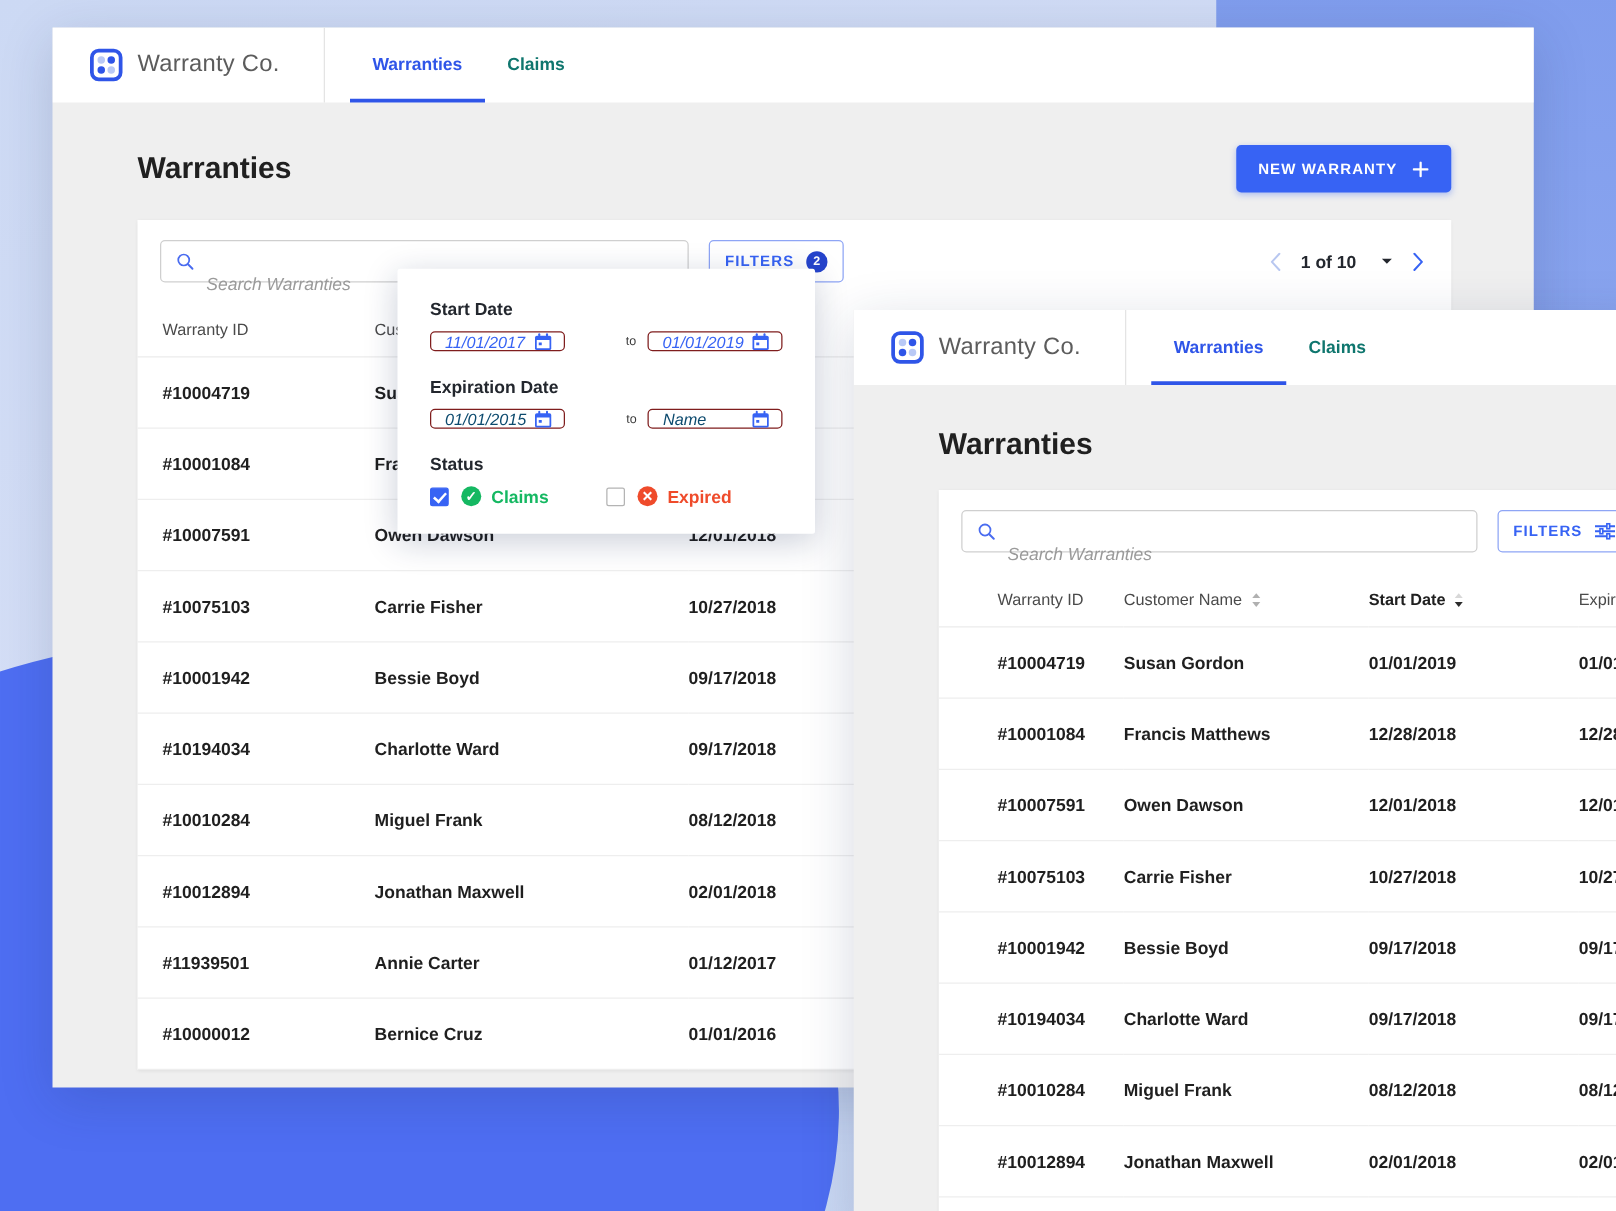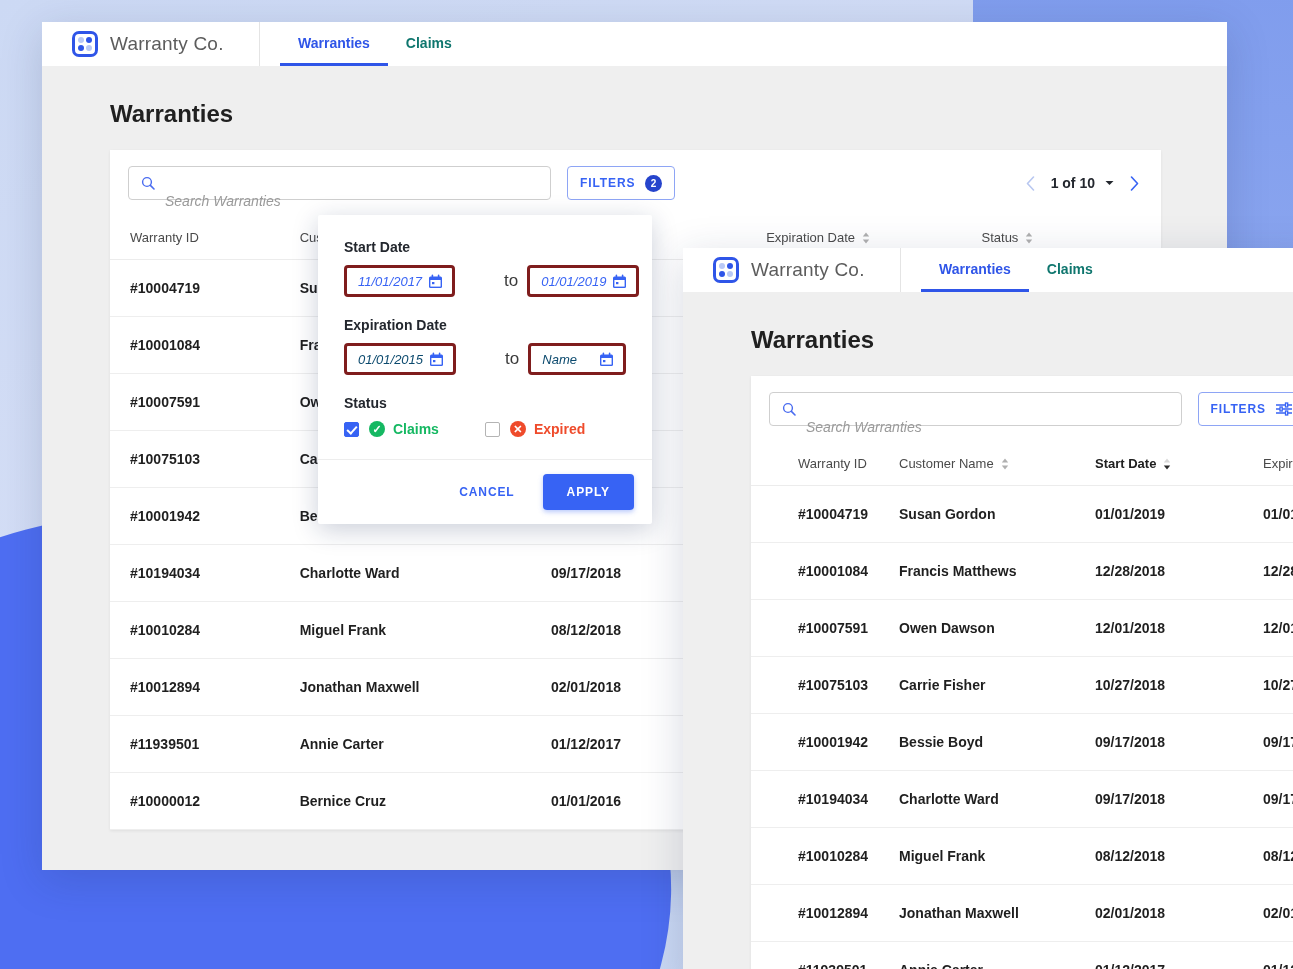--- a/index.html
+++ b/index.html
@@ -38,21 +38,21 @@
   
   .window {
     position: absolute;
     background: #efefef;
     box-shadow: 0 10px 40px rgba(30,45,90,.18);
     overflow: hidden;
   }
   .win-back { left: 42px; top: 22px; width: 1185px; height: 848px; z-index: 2; }
   .win-front { left: 683px; top: 248px; width: 640px; height: 740px; z-index: 4; }
 
-  .topbar { display: flex; background: #fff; height: 44px; align-items: stretch; }
+  .topbar { display: flex; background: #fff; height: 60px; align-items: stretch; }
   .brand {
     display: flex; align-items: center; gap: 12px;
     padding: 0 28px 0 30px;
     border-right: 1px solid #e4e4e4;
     min-width: 218px;
   }
   .logo-mark {
     width: 26px; height: 26px; border-radius: 7px;
     border: 3px solid #2f55e8; background: #fff;
     position: relative; flex: none;
@@ -110,21 +110,21 @@
     height: 34px; padding: 0 12px; cursor: pointer;
     font-family: "Liberation Sans", sans-serif;
   }
   .badge {
     width: 17px; height: 17px; border-radius: 50%;
     background: #2644cc; color: #fff; font-size: 10px; font-weight: bold;
     display: inline-flex; align-items: center; justify-content: center;
   }
 
   .pager { margin-left: auto; display: flex; align-items: center; gap: 16px; padding-right: 4px; }
-  .pager-label { font-size: 14px; font-weight: bold; color: #23272e; display: flex; align-items: center; gap: 10px; cursor: pointer; }
+  .pager-label { font-size: 14px; font-weight: bold; color: #23272e; display: flex; align-items: center; gap: 20px; cursor: pointer; }
   .chev { cursor: pointer; display: flex; }
 
   
   table { width: 100%; border-collapse: collapse; table-layout: fixed; }
   th {
     font-size: 13px; color: #4a4a4a; font-weight: normal; text-align: left;
     padding: 14px 0 14px 0; border-bottom: 1px solid #ececec;
     white-space: nowrap;
   }
   th .sortwrap { display: inline-flex; align-items: center; gap: 7px; cursor: pointer; }
@@ -144,26 +144,26 @@
   .popover {
     position: absolute; left: 318px; top: 215px; width: 334px;
     background: #fff; z-index: 6;
     box-shadow: 0 6px 26px rgba(20,35,80,.22);
     border-radius: 2px;
   }
   .pop-body { padding: 24px 26px 22px 26px; }
   .pop-label { font-size: 14px; color: #23272e; font-weight: 600; margin-bottom: 10px; }
   .daterow { display: flex; align-items: center; gap: 9px; margin-bottom: 20px; }
   .datefield {
-    flex: 1; display: flex; align-items: center; border: 3px solid #7f1d1d;
-    border-radius: 4px; height: 32px; padding: 0 9px 0 11px; gap: 6px;
+    flex: 1; display: flex; align-items: center; border: 1px solid #7f1d1d;
+    border-radius: 4px; height: 16px; padding: 0 9px 0 11px; gap: 6px;
   }
   .datefield span.val { flex: 1; font-size: 13px; font-style: italic; color: #3763f4; }
   .datefield span.val.ph { color: #0c4a6e; }
-  .to { font-size: 17px; color: #3a3a3a; margin-left: 40px; }
+  .to { font-size: 10px; color: #3a3a3a; margin-left: 40px; }
   .statusrow { display: flex; align-items: center; gap: 46px; margin-top: 2px; }
   .statopt { display: flex; align-items: center; gap: 10px; cursor: pointer; }
   .cbox { width: 15px; height: 15px; border: 1px solid #b4b4b4; border-radius: 2px; background: #fff; position: relative; flex: none; }
   .cbox.on { background: #3763f4; border-color: #3763f4; }
   .cbox.on::after {
     content: ""; position: absolute; left: 4px; top: 1px;
     width: 4px; height: 8px; border: solid #fff; border-width: 0 2px 2px 0;
     transform: rotate(42deg);
   }
   .stat-text { font-size: 14px; font-weight: bold; display: flex; align-items: center; gap: 8px; }
@@ -212,20 +212,28 @@
     </div>
     <div class="navtabs">
       <div class="navtab active">Warranties</div>
       <div class="navtab">Claims</div>
     </div>
   </div>
 
   <div class="page">
     <div class="page-head">
       <div class="page-title">Warranties</div>
+      <button class="btn-primary">
+        <span>NEW WARRANTY</span>
+        <span>
+          <svg width="13" height="13" viewBox="0 0 13 13">
+              <path d="M6.5 1v11M1 6.5h11" stroke="#fff" stroke-width="1.8" stroke-linecap="round"></path>
+            </svg>
+        </span>
+      </button>
     </div>
 
     <div class="card">
       <div class="toolbar">
         <div class="search">
           <span>
             <svg width="14" height="14" viewBox="0 0 14 14">
                 <circle cx="6" cy="6" r="4.4" fill="none" stroke="#4a6cf0" stroke-width="1.4"></circle>
                 <path d="M9.4 9.4L13 13" stroke="#4a6cf0" stroke-width="1.6" stroke-linecap="round"></path>
               </svg>
@@ -460,24 +468,20 @@
       <label class="statopt">
         <span class="cbox"></span>
         <span class="stat-text stat-expired">
           <span class="dot-ico" style="background:#ef4b2b">✕</span>
           <span>Expired</span>
         </span>
       </label>
     </div>
   </div>
 
-  <div class="pop-foot">
-    <button class="btn-cancel">CANCEL</button>
-    <button class="btn-apply">APPLY</button>
-  </div>
 </div>
 
 <div class="window win-front">
 
   <div class="topbar">
     <div class="brand">
       <span class="logo-mark">
         <i></i>
           <i></i>
           <i></i>

